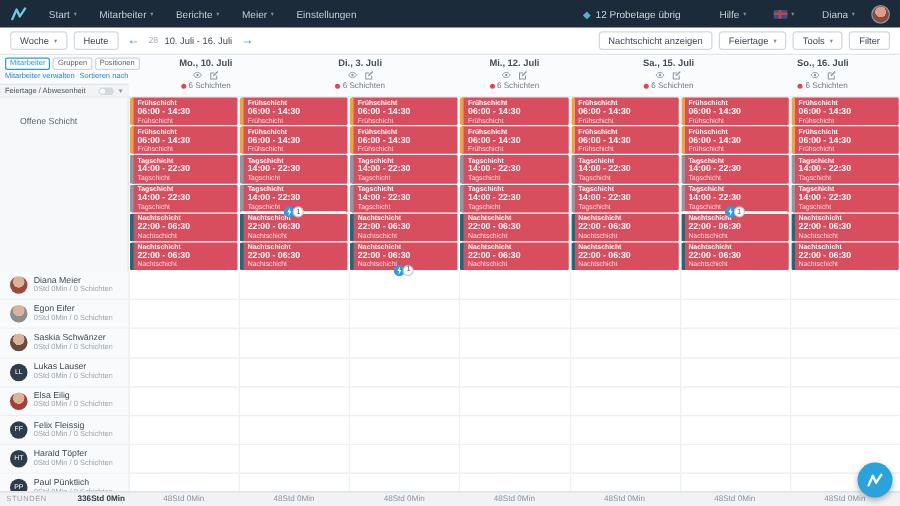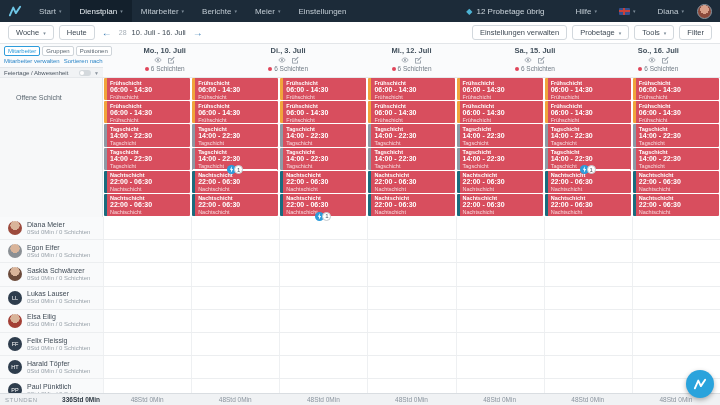--- a/index.html
+++ b/index.html
@@ -116,24 +116,20 @@
 
   <header id="topnav">
     <div class="brand">
       <svg width="14" height="12" viewBox="0 0 16 14">
         <path d="M2 12 L6 3 L9 9.5 L14 2" fill="none" stroke="#6ec6e6" stroke-width="2.2" stroke-linecap="round" stroke-linejoin="round"></path>
       </svg>
     </div>
     <nav id="nav-items">
         <div class="nav-item">
           <span>Start</span>
-          <span class="caret">▾</span>
-        </div>
-        <div class="nav-item active">
-          <span>Dienstplan</span>
           <span class="caret">▾</span>
         </div>
         <div class="nav-item">
           <span>Mitarbeiter</span>
           <span class="caret">▾</span>
         </div>
         <div class="nav-item">
           <span>Berichte</span>
           <span class="caret">▾</span>
         </div>
@@ -173,24 +169,24 @@
       <div class="tb-box">
         <span>Heute</span>
       </div>
       <span class="tb-arrow">←</span>
       <span class="week-chip">28</span>
       <span class="date-range">10. Juli - 16. Juli</span>
       <span class="tb-arrow">→</span>
     </div>
     <div class="tb-right" id="toolbar-buttons">
         <div class="tb-box">
-          <span>Einstellungen verwalten</span>
+          <span>Nachtschicht anzeigen</span>
         </div>
         <div class="tb-box">
-          <span>Probetage</span>
+          <span>Feiertage</span>
           <span class="caret">▾</span>
         </div>
         <div class="tb-box">
           <span>Tools</span>
           <span class="caret">▾</span>
         </div>
         <div class="tb-box">
           <span>Filter</span>
         </div>
       </div>

